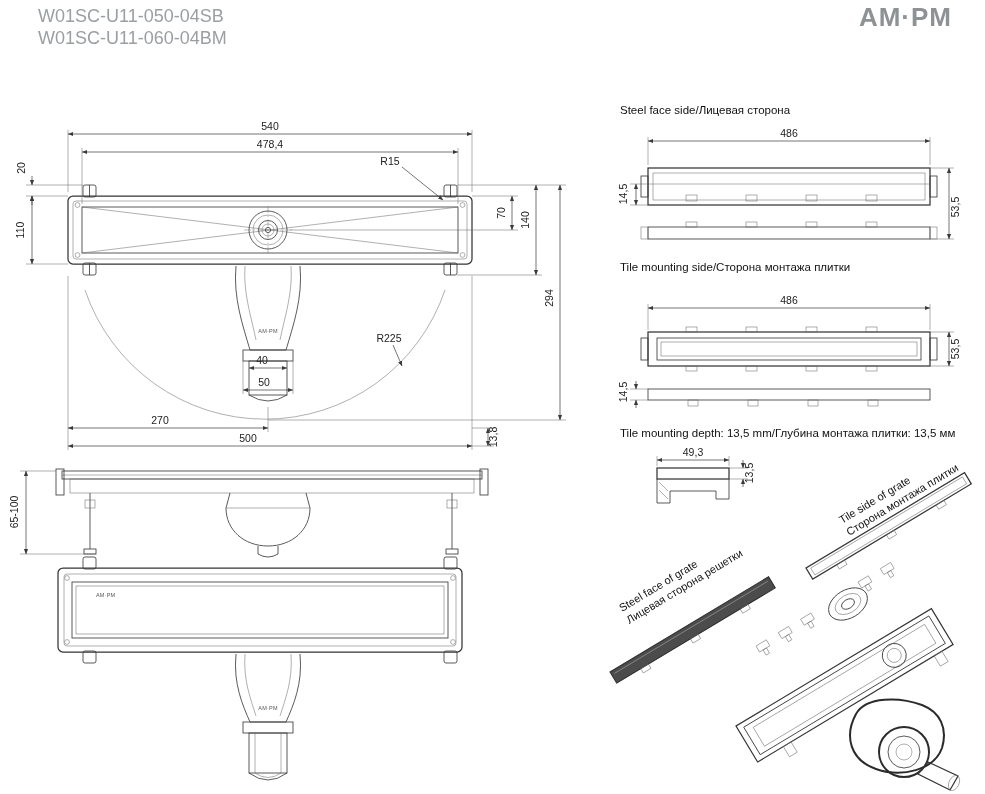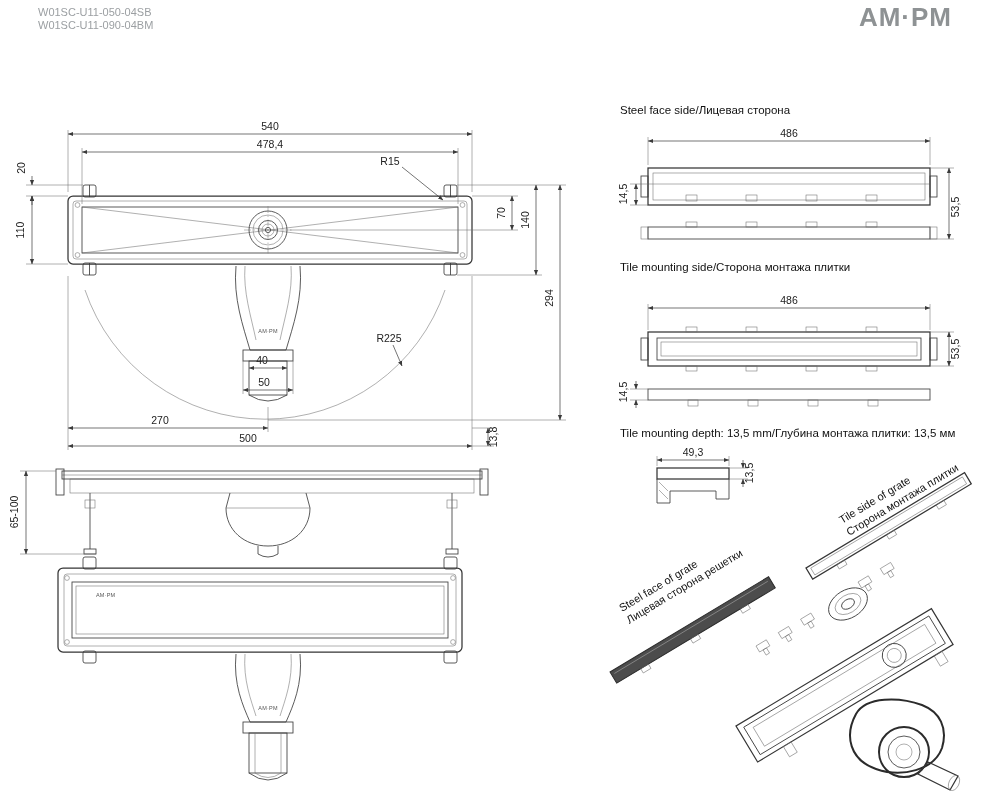--- a/index.html
+++ b/index.html
@@ -1,18 +1,18 @@
 <!DOCTYPE html>
 <html><head>
 <meta charset="utf-8">
 <style>
   html,body{margin:0;padding:0;background:#fff;}
   .page{position:relative;width:985px;height:794px;background:#fff;overflow:hidden;
         font-family:"Liberation Sans",sans-serif;}
-  .codes{position:absolute;top:6px;left:38px;font-size:11px;line-height:1.2;color:#9b9fa2;}
+  .codes{position:absolute;top:6px;left:38px;font-size:18px;line-height:1.2;color:#9b9fa2;}
   .brand{position:absolute;top:2px;right:33px;font-size:26px;font-weight:700;
          letter-spacing:1px;color:#8e9294;}
   svg{position:absolute;top:0;left:0;}
   .ol{fill:none;stroke:#353535;stroke-width:1.25;}
   .ml{fill:none;stroke:#3d3d3d;stroke-width:.85;}
   .tl{fill:none;stroke:#6e6e6e;stroke-width:.55;}
   .cl{fill:none;stroke:#7a7a7a;stroke-width:.5;stroke-dasharray:7 2.5 1.5 2.5;}
   .dim{fill:none;stroke:#3a3a3a;stroke-width:.7;}
   .hl{fill:none;stroke:#2b2b2b;stroke-width:2;}
   .dark{fill:#4c4c4c;stroke:#2c2c2c;stroke-width:1;}
@@ -21,21 +21,21 @@
   .ilbl{font-family:"Liberation Sans",sans-serif;font-size:11px;fill:#111;}
   .tiny{font-family:"Liberation Sans",sans-serif;font-size:5.5px;fill:#555;letter-spacing:.2px;}
 </style>
 </head>
 <body>
 
 <div class="page">
 
   <div class="codes">
     <div>W01SC-U11-050-04SB</div>
-    <div>W01SC-U11-090-04BM</div>
+    <div>W01SC-U11-060-04BM</div>
   </div>
   <div class="brand">AM·PM</div>
 
   <svg width="985" height="794" viewBox="0 0 985 794">
     <defs>
       <marker id="ar" viewBox="0 0 10 10" refX="9.5" refY="5" markerWidth="7.5" markerHeight="7.5" orient="auto-start-reverse">
         <path d="M0,1 L10,5 L0,9 Z" fill="#3a3a3a"></path>
       </marker>
     </defs>
 

